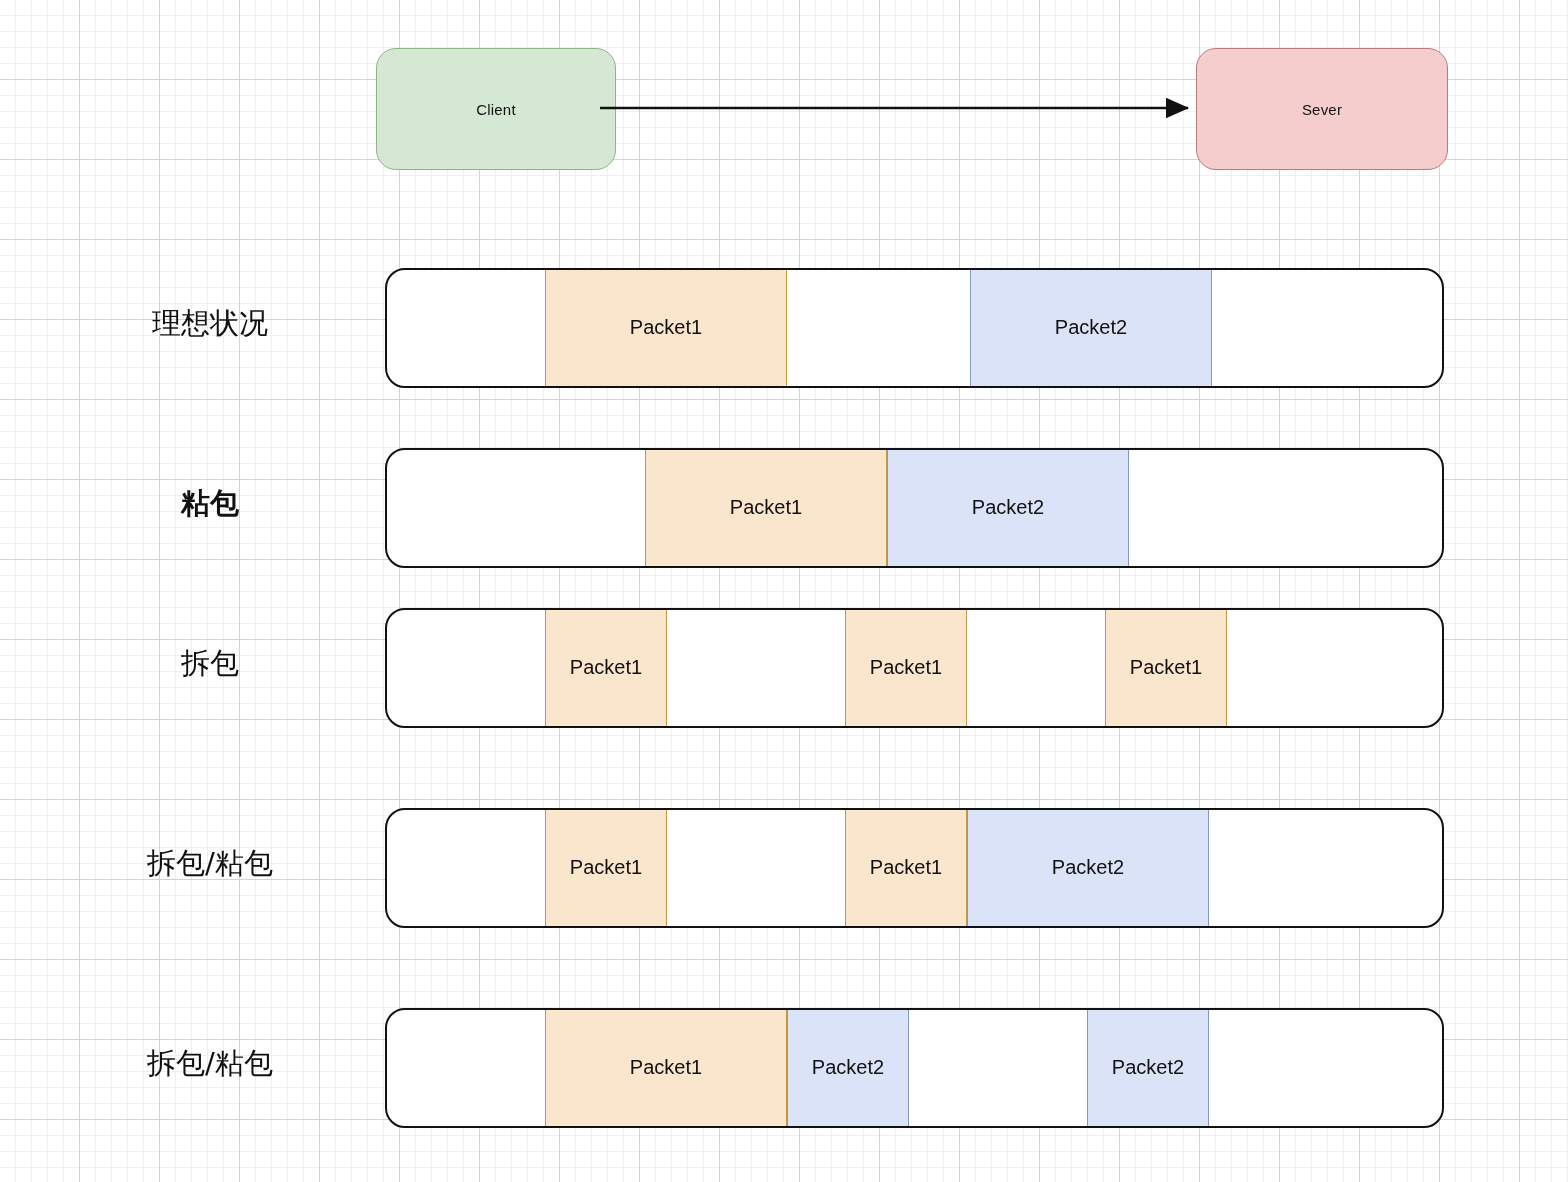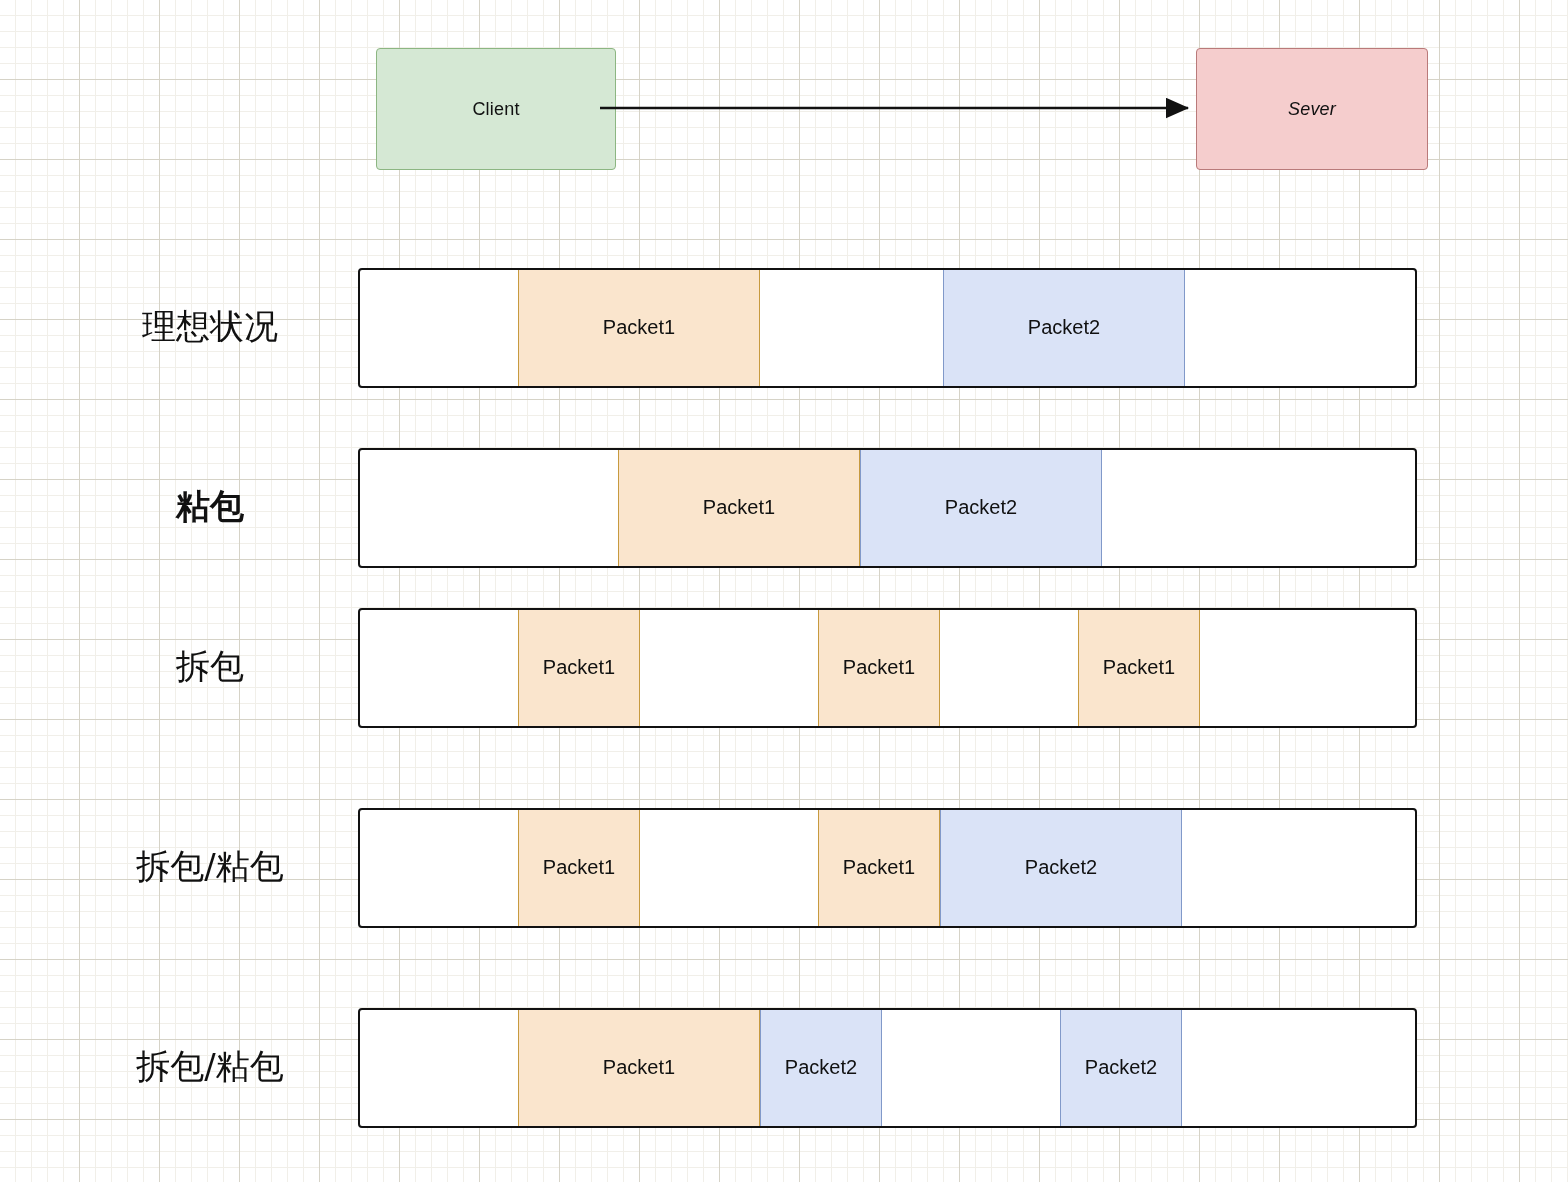--- a/index.html
+++ b/index.html
@@ -22,67 +22,66 @@
     background-position: -1px -1px, -1px -1px, -1px -1px, -1px -1px;
     font-family: "Liberation Sans", "DejaVu Sans", sans-serif;
   }
 
   
   .node {
     position: absolute;
     display: flex;
     align-items: center;
     justify-content: center;
-    border-radius: 4px;
+    border-radius: 20px;
     box-sizing: border-box;
-    font-size: 18px;
+    font-size: 15px;
     color: #111111;
     letter-spacing: 0.2px;
   }
   .node.client {
     left: 376px; top: 48px;
     width: 240px; height: 122px;
     background: #d5e8d4;
     border: 1.6px solid #8cb682;
   }
   .node.server {
     left: 1196px; top: 48px;
-    width: 232px; height: 122px;
+    width: 252px; height: 122px;
     background: #f5cdcd;
     border: 1.6px solid #b97a7a;
-    font-style: italic;
   }
 
   
   .arrow-svg {
     position: absolute;
     left: 600px; top: 86px;
     width: 610px; height: 50px;
   }
 
   
   .row-label {
     position: absolute;
     left: 60px;
     width: 300px;
     text-align: center;
-    font-size: 34px;
+    font-size: 29px;
     color: #111111;
     font-family: "DejaVu Sans", "Liberation Sans", sans-serif;
     white-space: nowrap;
   }
 
   
   .bar {
     position: absolute;
-    left: 358px;
+    left: 385px;
     width: 1059px;
     height: 120px;
     border: 2.6px solid #111111;
-    border-radius: 4px;
+    border-radius: 20px;
     background: #ffffff;
     box-sizing: border-box;
     overflow: hidden;
   }
   .seg {
     position: absolute;
     top: -2.6px;
     height: 120px;
     box-sizing: border-box;
     display: flex;

